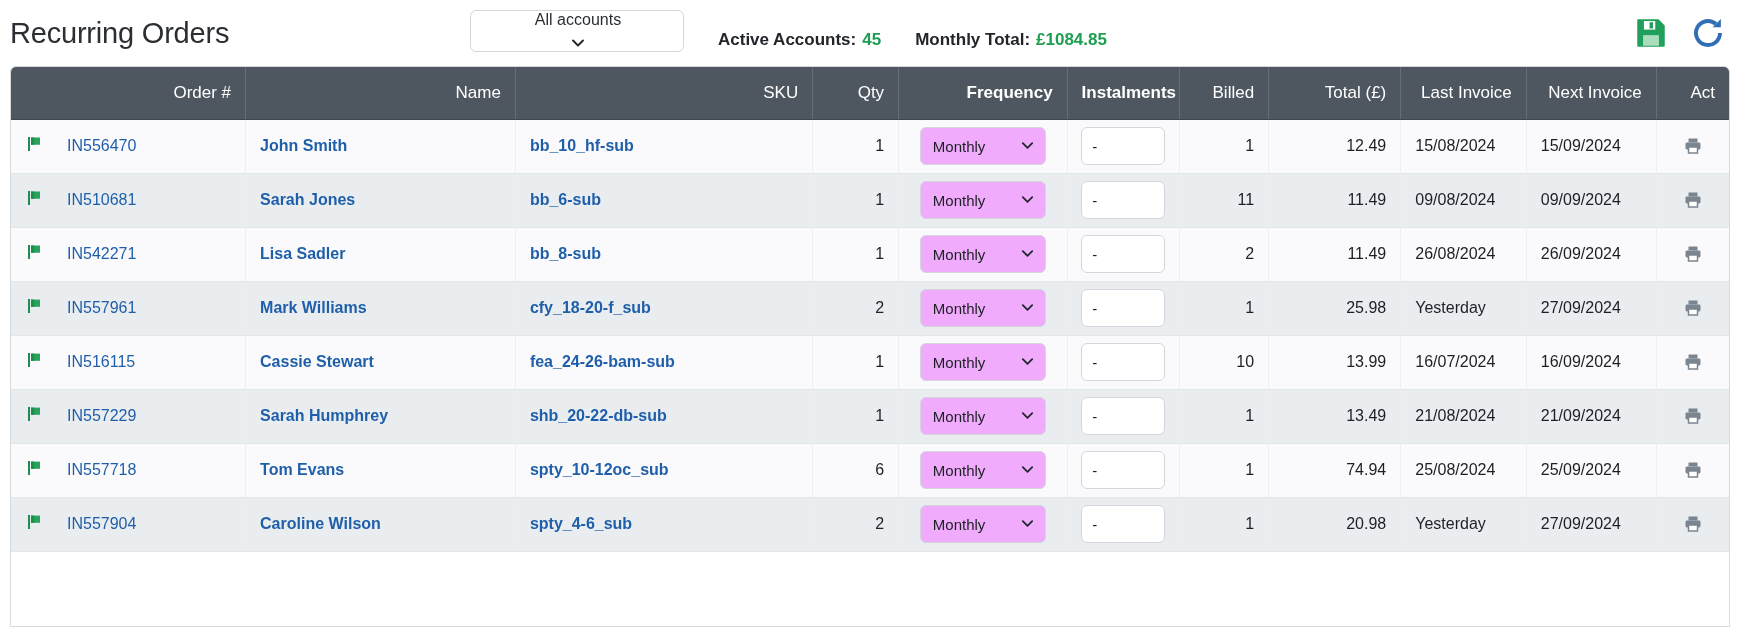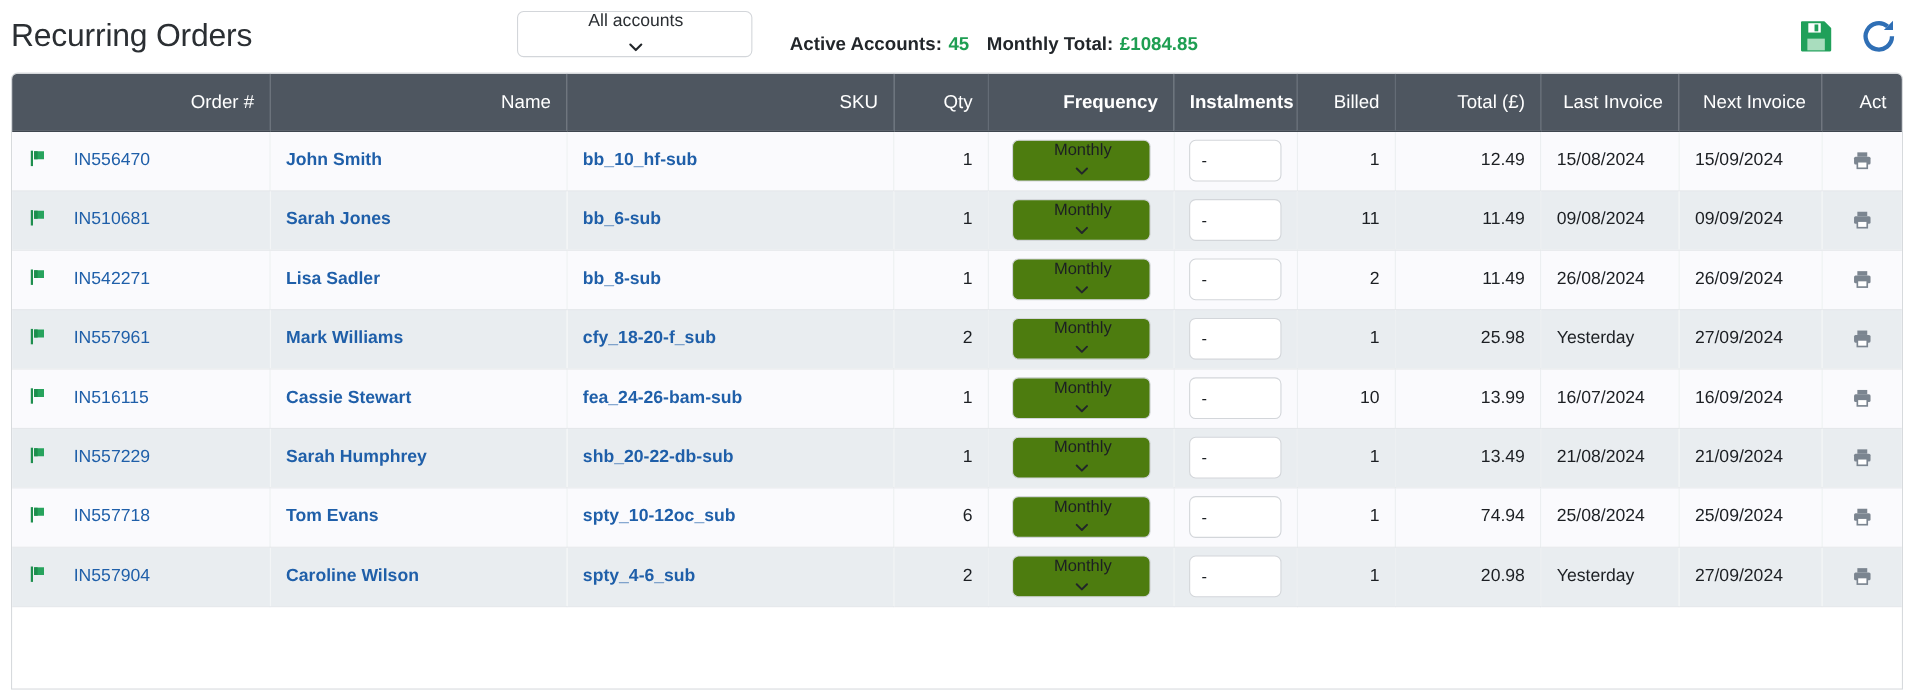--- a/index.html
+++ b/index.html
@@ -56,21 +56,21 @@
     flex: none;
   }
 
   .stats {
     position: absolute;
     left: 718px;
     top: 0;
     height: 79px;
     display: flex;
     align-items: center;
-    gap: 16px;
+    gap: 34px;
     white-space: nowrap;
   }
   .stat-label {
     font-size: 17px;
     font-weight: bold;
     color: #22262a;
   }
   .stat-value {
     font-size: 17px;
     font-weight: bold;
@@ -150,29 +150,28 @@
     font-size: 16px;
   }
   a.link.bold { font-weight: bold; }
 
   
   .freq-select {
     width: 126px;
     height: 38px;
     border: 1px solid #d3d6da;
     border-radius: 6px;
-    background: #4d7c0f;
+    background: #f0abfc;
     display: inline-flex;
     align-items: center;
     justify-content: space-between;
     padding: 0 9px 0 12px;
     font-size: 15px;
     color: #1c1f23;
     cursor: pointer;
-    flex-direction: column;
   }
   .inst-input {
     width: 84px;
     height: 38px;
     border: 1px solid #d3d6da;
     border-radius: 6px;
     background: #fff;
     font-size: 15px;
     color: #1c1f23;
     padding: 0 10px;

